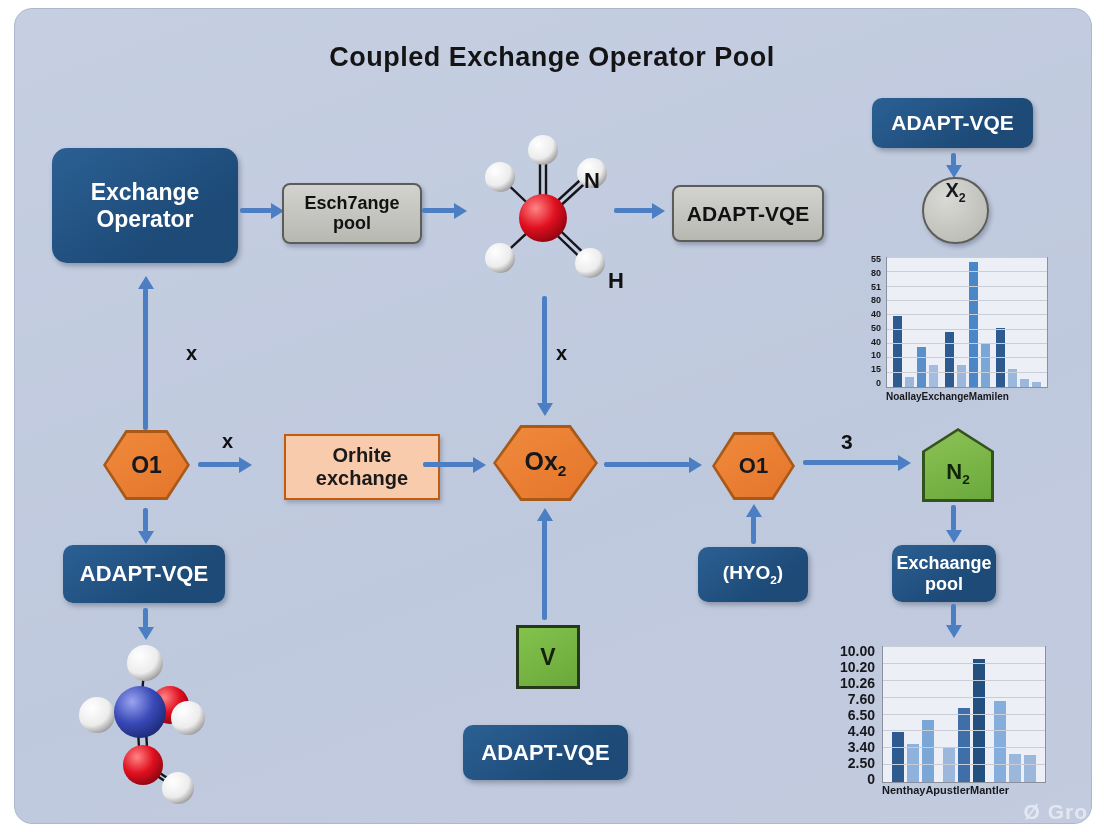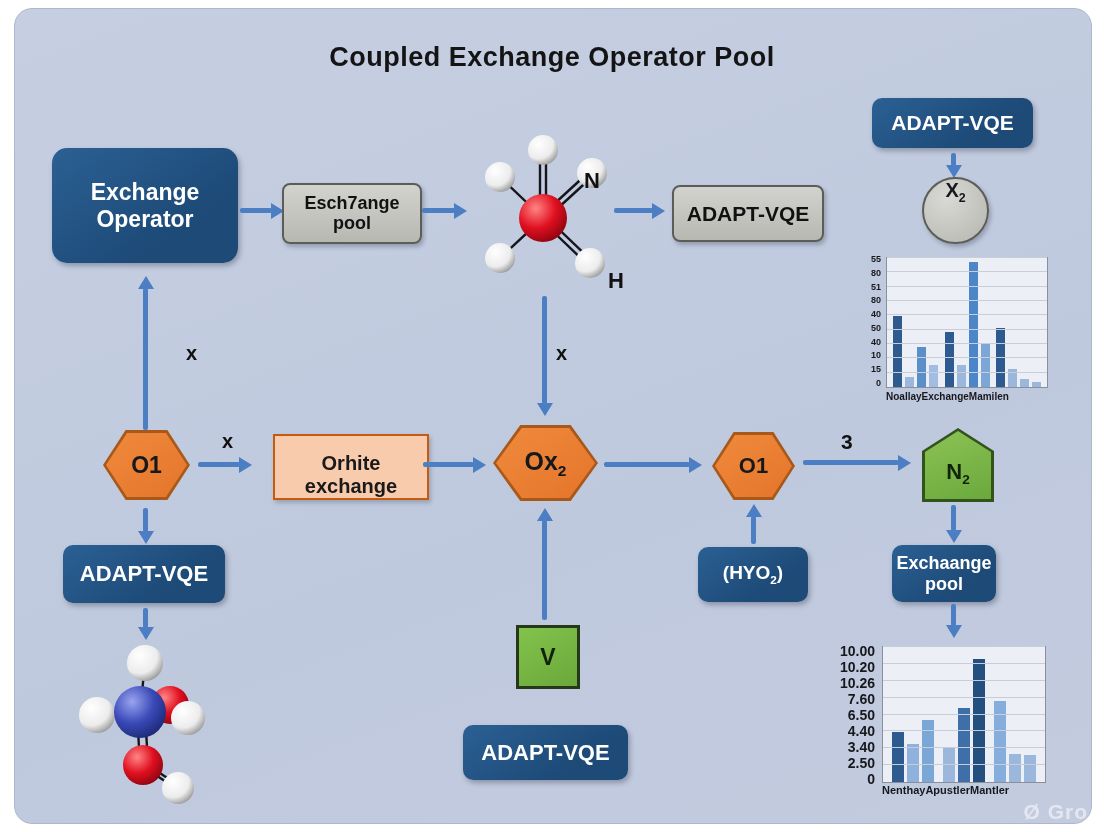--- a/index.html
+++ b/index.html
@@ -188,21 +188,21 @@
 
 <div class="hex" style="left:103px;top:430px;width:87px;height:70px;">
   <div class="outer"></div>
   <div class="inner" style="font-size:23px;">
       <span>O1</span>
     </div>
 </div>
 <div class="elabel" style="left:222px;top:430px;">x</div>
 <div class="ah" style="left:198px;top:462px;width:42px;"></div>
 
-<div class="peachbox" style="left:273px;top:434px;width:152px;height:62px;font-size:20px;justify-content:flex-end;">
+<div class="peachbox" style="left:284px;top:434px;width:152px;height:62px;font-size:20px;">
   <span>Orhite</span>
   <span>exchange</span>
 </div>
 <div class="ah" style="left:423px;top:462px;width:51px;"></div>
 
 <div class="hex" style="left:493px;top:425px;width:105px;height:76px;">
   <div class="outer"></div>
   <div class="inner" style="font-size:25px;">
     <span><span>Ox</span><sub>2</sub></span>
   </div>

